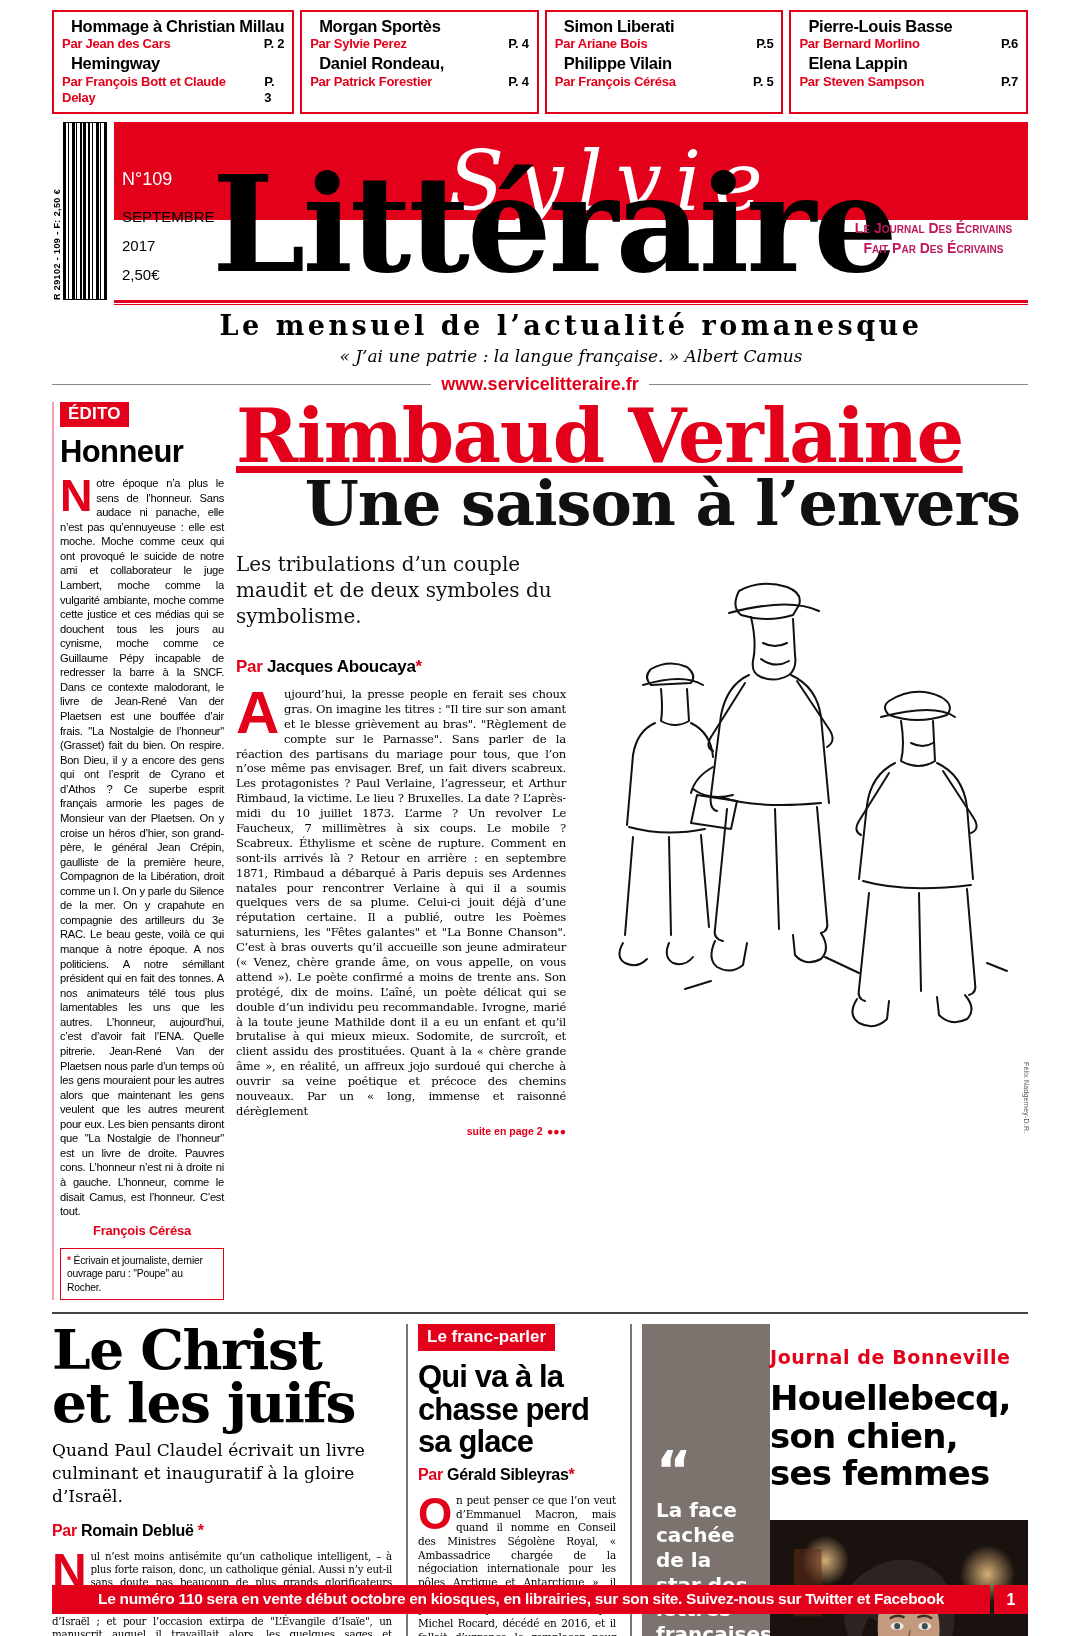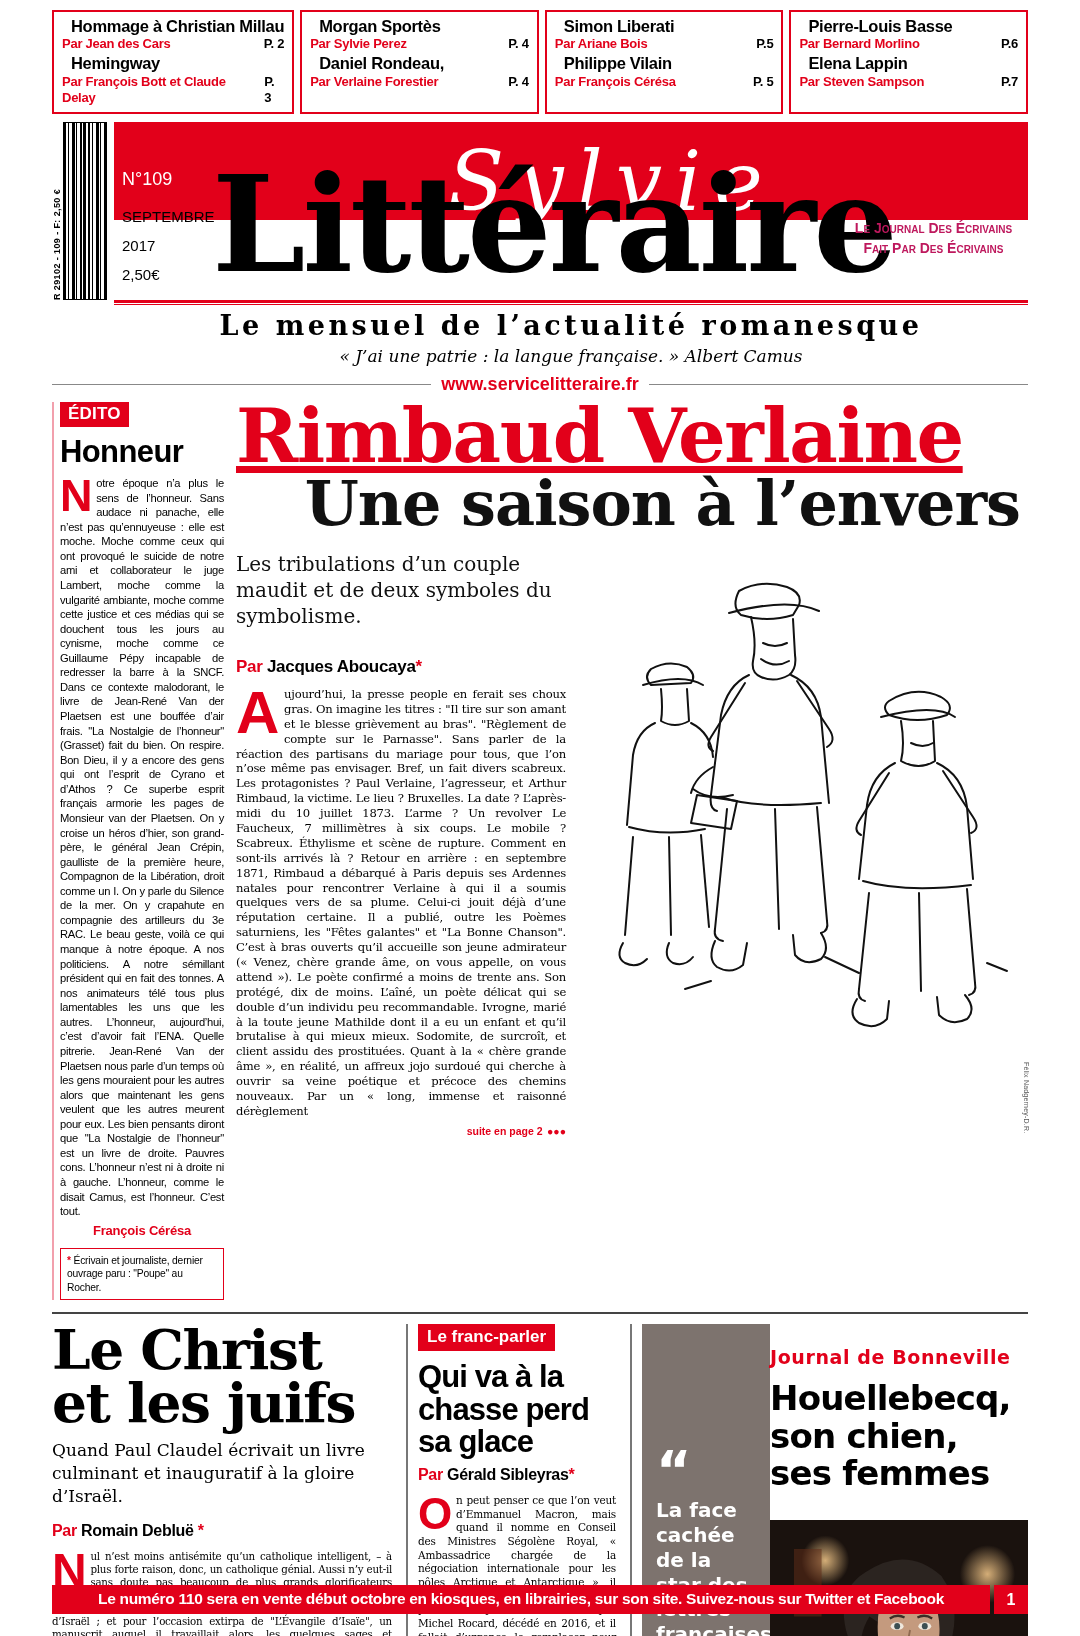--- a/index.html
+++ b/index.html
@@ -300,21 +300,21 @@
     </div>
 
     <div class="teaser-box">
       <div class="teaser-title">Morgan Sportès</div>
       <div class="teaser-row">
         <span>Par Sylvie Perez</span>
         <span class="pg">P. 4</span>
       </div>
       <div class="teaser-title">Daniel Rondeau,</div>
       <div class="teaser-row">
-        <span>Par Verlaine Forestier</span>
+        <span>Par Patrick Forestier</span>
         <span class="pg">P. 4</span>
       </div>
     </div>
 
     <div class="teaser-box">
       <div class="teaser-title">Simon Liberati</div>
       <div class="teaser-row">
         <span>Par Ariane Bois</span>
         <span class="pg">P.5</span>
       </div>

